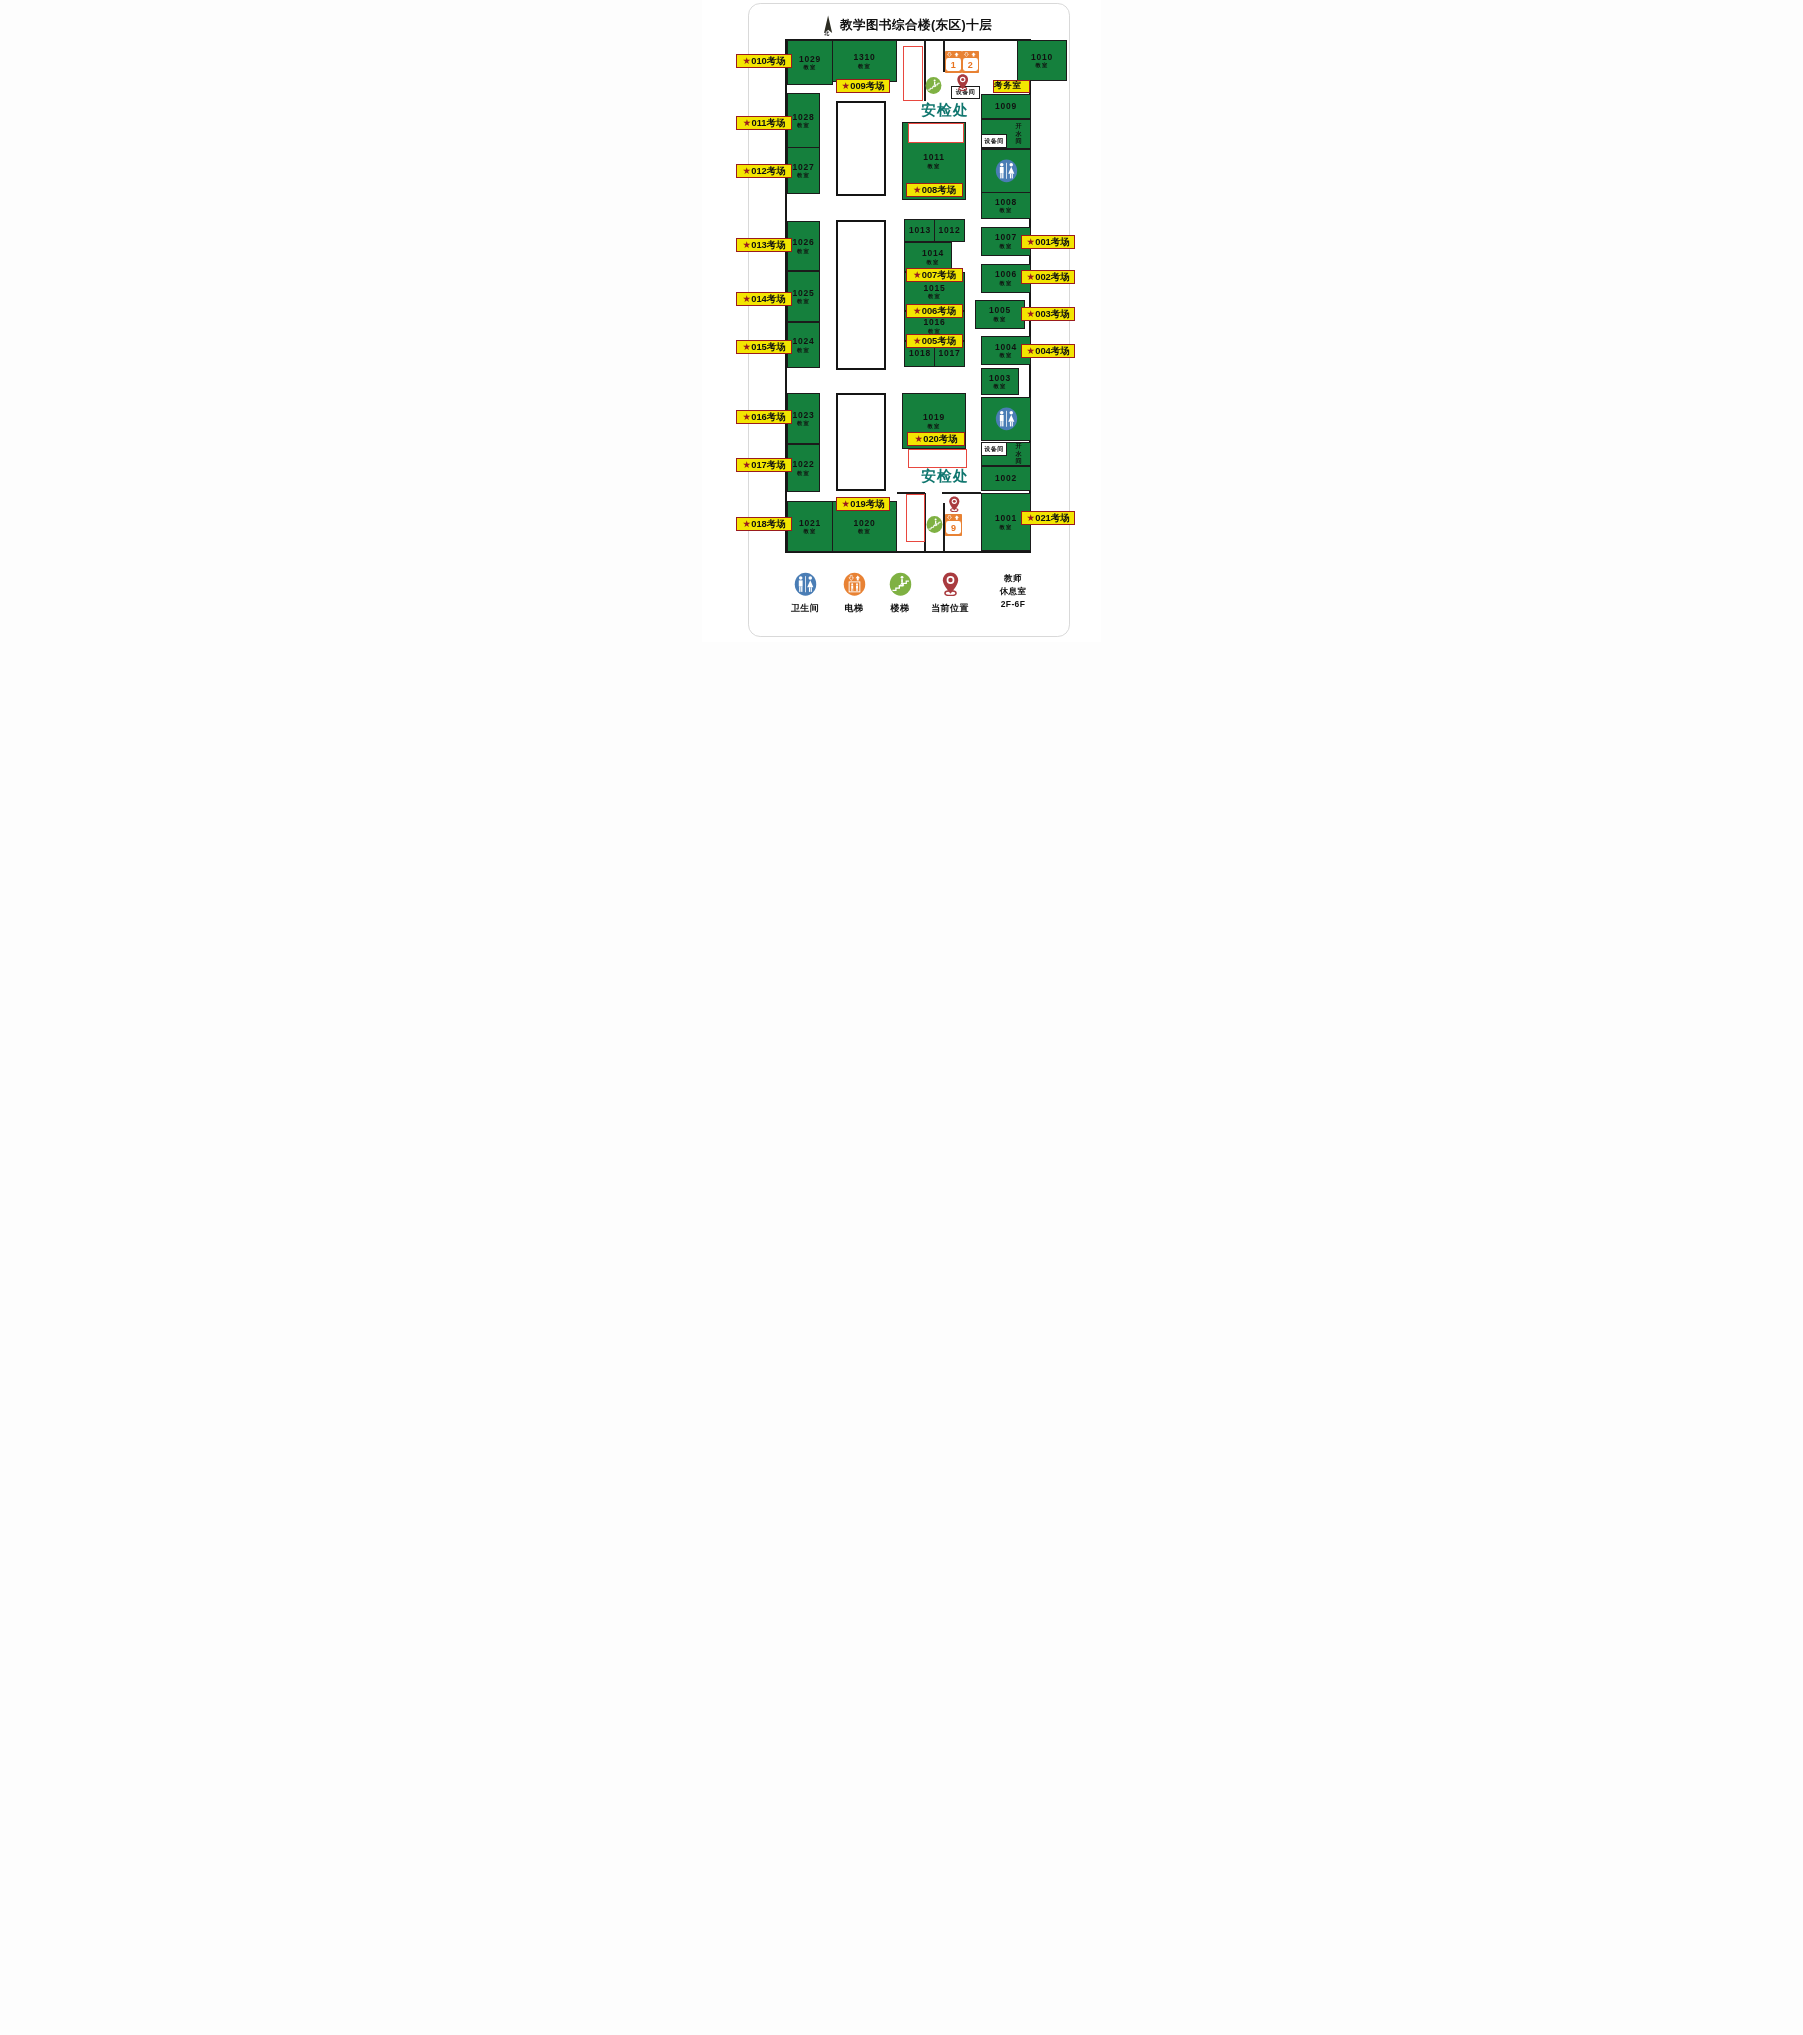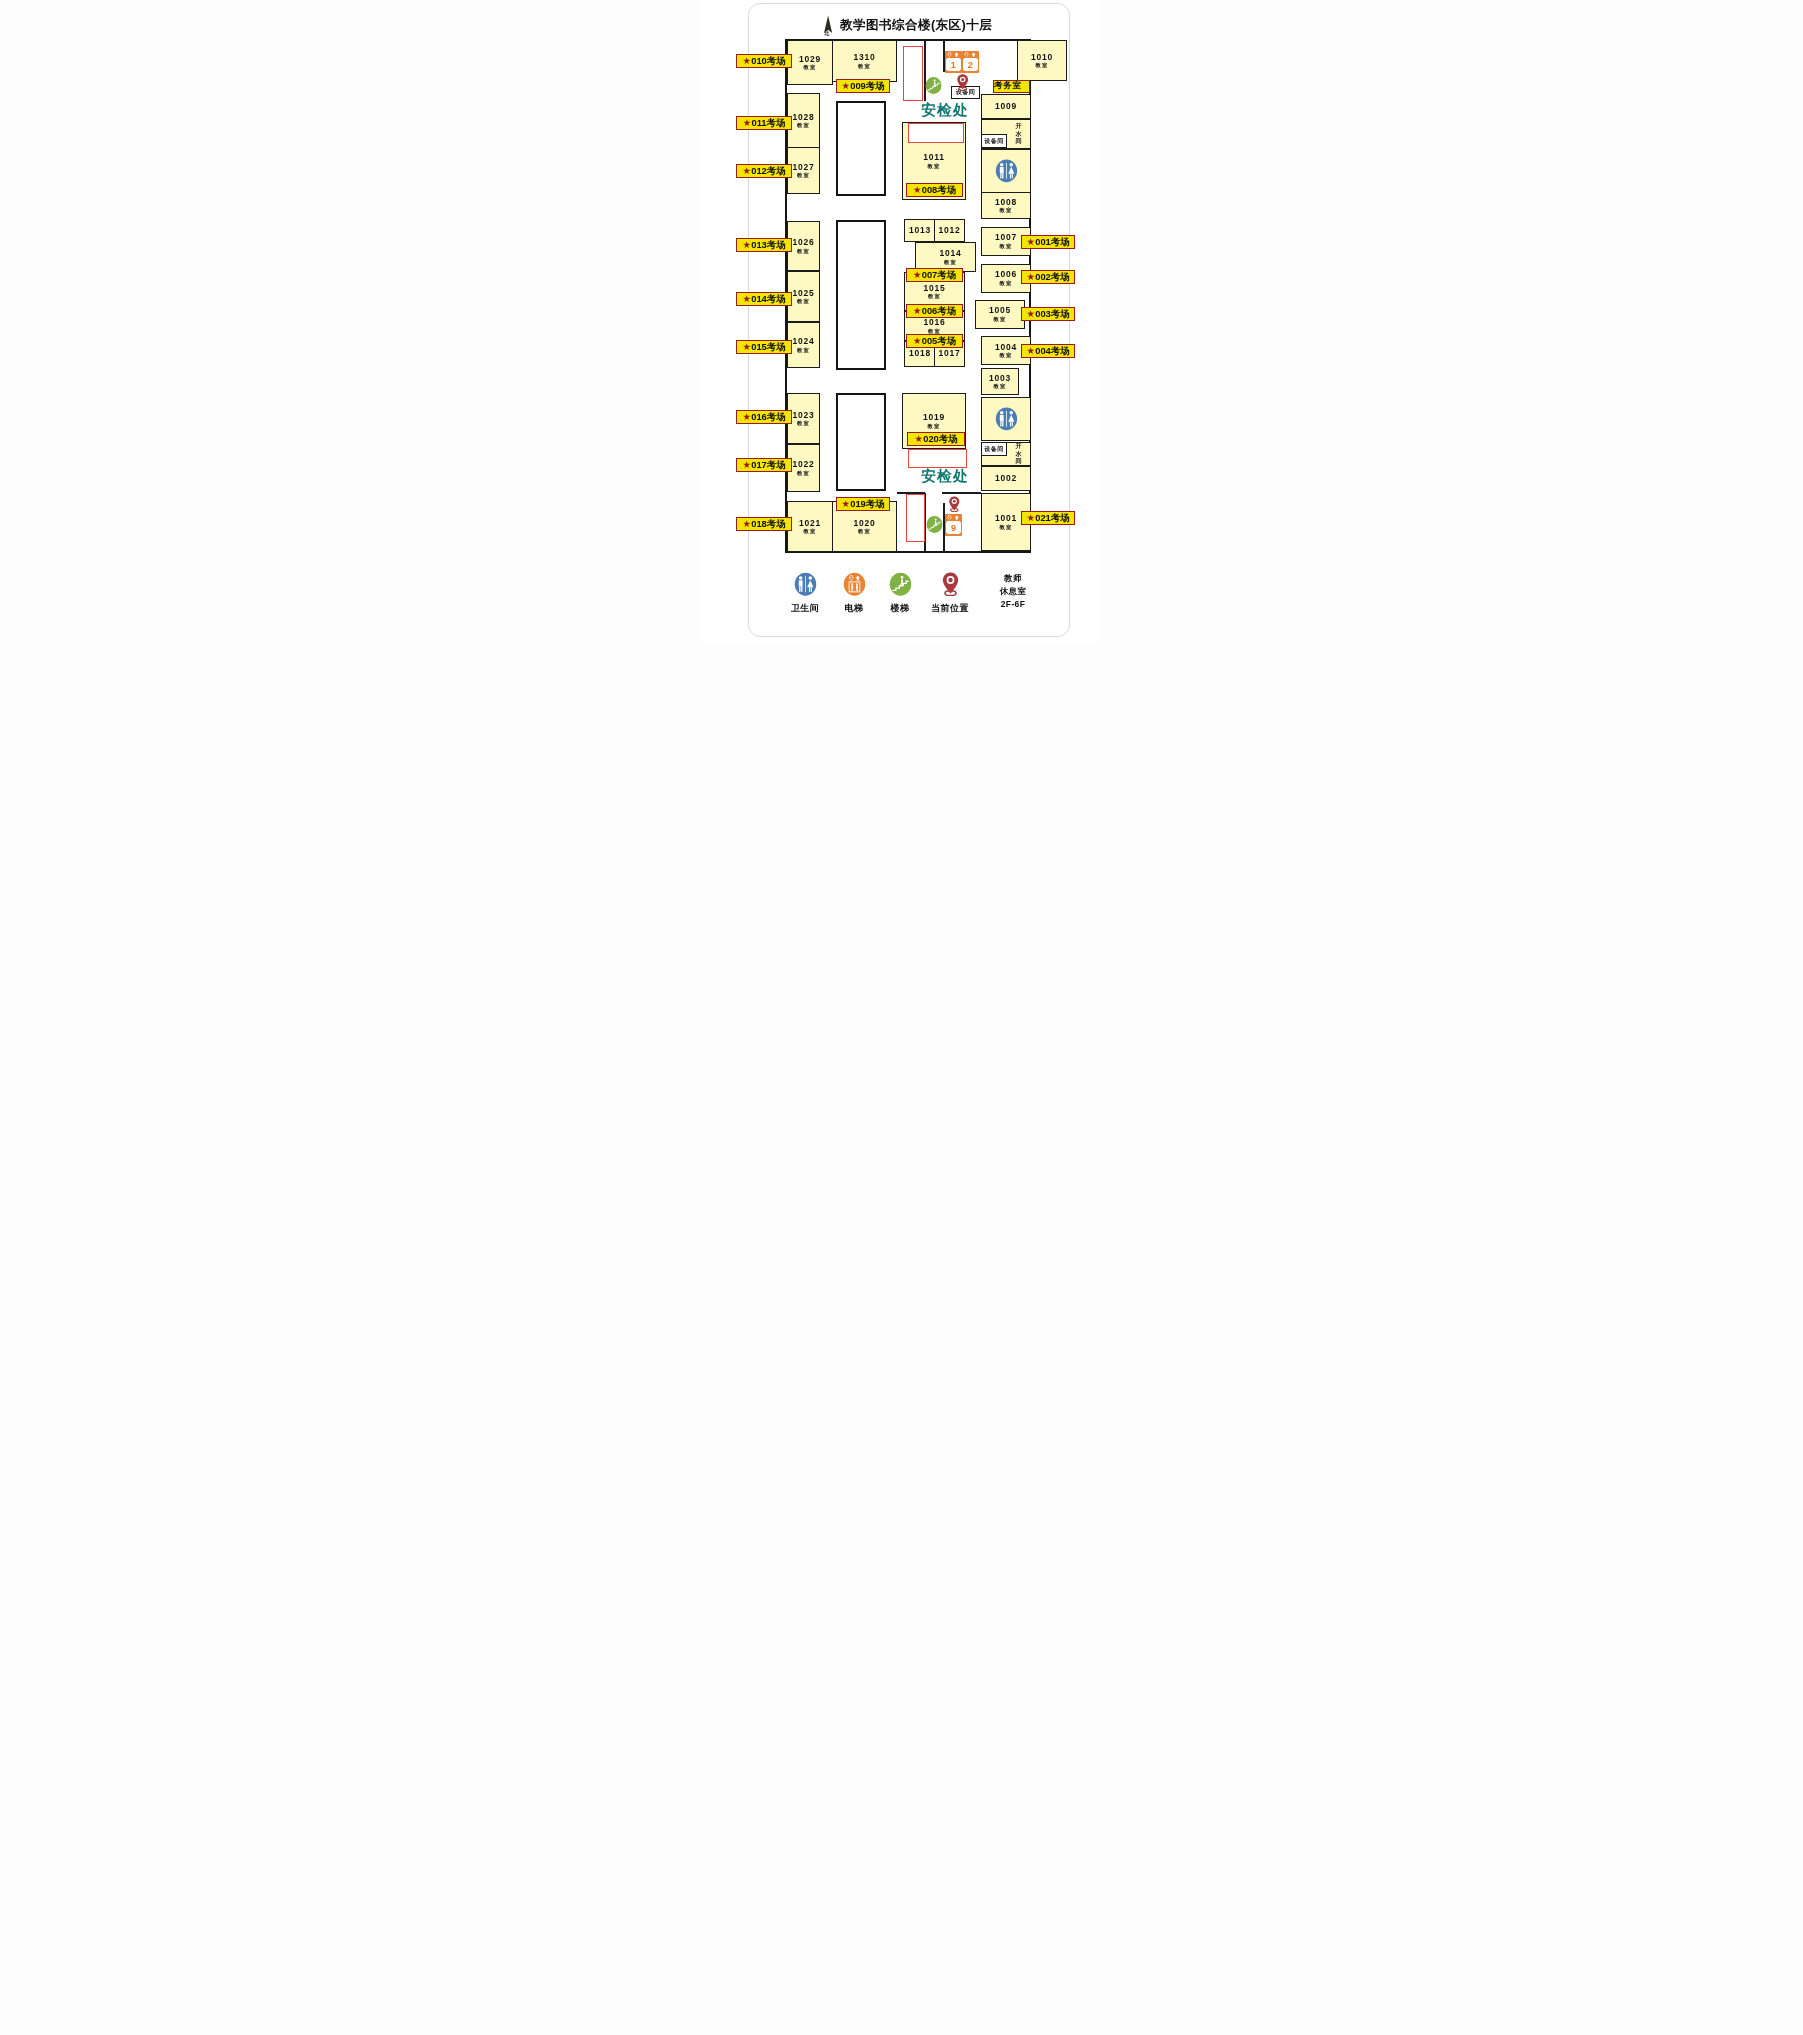--- a/index.html
+++ b/index.html
@@ -20,21 +20,21 @@
   }
   .compass { position:absolute; left:120px; top:14.7px; width:12.2px; height:23px; }
   .compass-n {
     position:absolute; left:122px; top:30px; font-size:5.3px; font-weight:bold; color:#222;
   }
   .plan-outline {
     position:absolute; left:83px; top:39px; width:246px; height:514px;
     border:2.8px solid #161616;
   }
   .room {
-    position:absolute; border:1.6px solid #1b1b1b; background:#fef9c3;
+    position:absolute; border:1.6px solid #1b1b1b; background:#15803d;
     display:flex; flex-direction:column; align-items:center; justify-content:center;
     text-align:left;
   }
   .rnum { font-weight:bold; font-size:8.5px; color:#111; letter-spacing:0.8px; line-height:1.1; }
   .rsub { font-weight:bold; font-size:5.3px; color:#111; letter-spacing:1.2px; line-height:1.2; }
   .void { position:absolute; border:2.4px solid #141414; background:#fff; }
   .wall { position:absolute; background:#1b1b1b; }
   .exam {
     position:absolute; height:14.2px; background:#f3e501; border:0.8px solid #9a1b1e;
     display:flex; align-items:center; justify-content:center; gap:0.4px; padding:0 0.8px;
@@ -162,21 +162,21 @@
   <div class="room" style="left:200px;top:122px;width:64px;height:78px;">
     <div class="rnum">1011</div>
     <div class="rsub">教室</div>
   </div>
   <div class="room" style="left:202px;top:219px;width:32px;height:23px;">
     <div class="rnum">1013</div>
   </div>
   <div class="room" style="left:232px;top:219px;width:31px;height:23px;">
     <div class="rnum">1012</div>
   </div>
-  <div class="room" style="left:213px;top:242px;width:61px;height:30px;padding-left:10px;">
+  <div class="room" style="left:202px;top:242px;width:48px;height:30px;padding-left:10px;">
     <div class="rnum">1014</div>
     <div class="rsub">教室</div>
   </div>
   <div class="room" style="left:202px;top:272px;width:61px;height:39px;">
     <div class="rnum">1015</div>
     <div class="rsub">教室</div>
   </div>
   <div class="room" style="left:202px;top:311px;width:61px;height:30px;">
     <div class="rnum">1016</div>
     <div class="rsub">教室</div>

